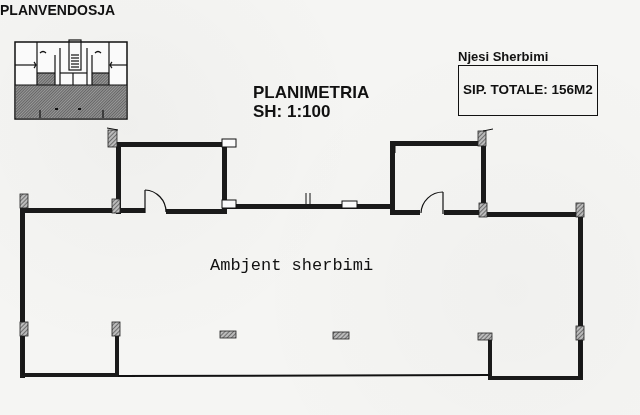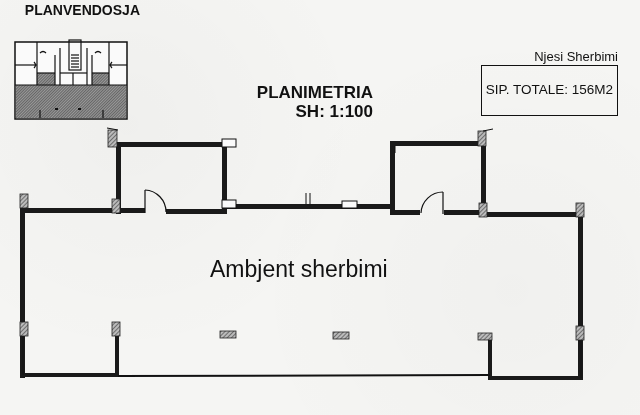--- a/index.html
+++ b/index.html
@@ -10,33 +10,33 @@
     color: #111;
   }
   .paper {
     position: absolute; inset: 0;
     background:
       radial-gradient(circle at 20% 30%, rgba(0,0,0,0.025) 0, transparent 40%),
       radial-gradient(circle at 80% 70%, rgba(0,0,0,0.02) 0, transparent 45%),
       #f5f5f3;
   }
   .label {
-    position: absolute; text-align: right; font-weight: bold; line-height: 1.1;
+    position: absolute; text-align: left; font-weight: bold; line-height: 1.1;
   }
   .site-title { left: 0; top: 3px; width: 140px; font-size: 14px; }
   .site-title div { white-space: nowrap; }
   .plan-title { left: 253px; top: 84px; width: 120px; font-size: 17px; }
-  .unit-info { left: 458px; top: 50px; width: 160px; font-size: 13px; font-weight: normal; }
+  .unit-info { left: 458px; top: 50px; width: 160px; font-size: 13px; font-weight: bold; }
   .unit-info .area-box {
     display: inline-block; border: 1.5px solid #111; padding: 17px 4px; margin-top: 1px;
     font-size: 13.5px; white-space: nowrap;
   }
   .room-label {
     position: absolute; left: 210px; top: 256px;
-    font-family: Liberation Sans, sans-serif; font-size: 23px; font-weight: normal;
+    font-family: Liberation Mono, monospace; font-size: 17px; font-weight: normal;
   }
   svg.plan { position: absolute; left: 0; top: 0; }
 </style>
 </head>
 <body>
 
 <div class="paper"></div>
 
 <div class="label site-title">
   <div>PLANVENDOSJA</div>

